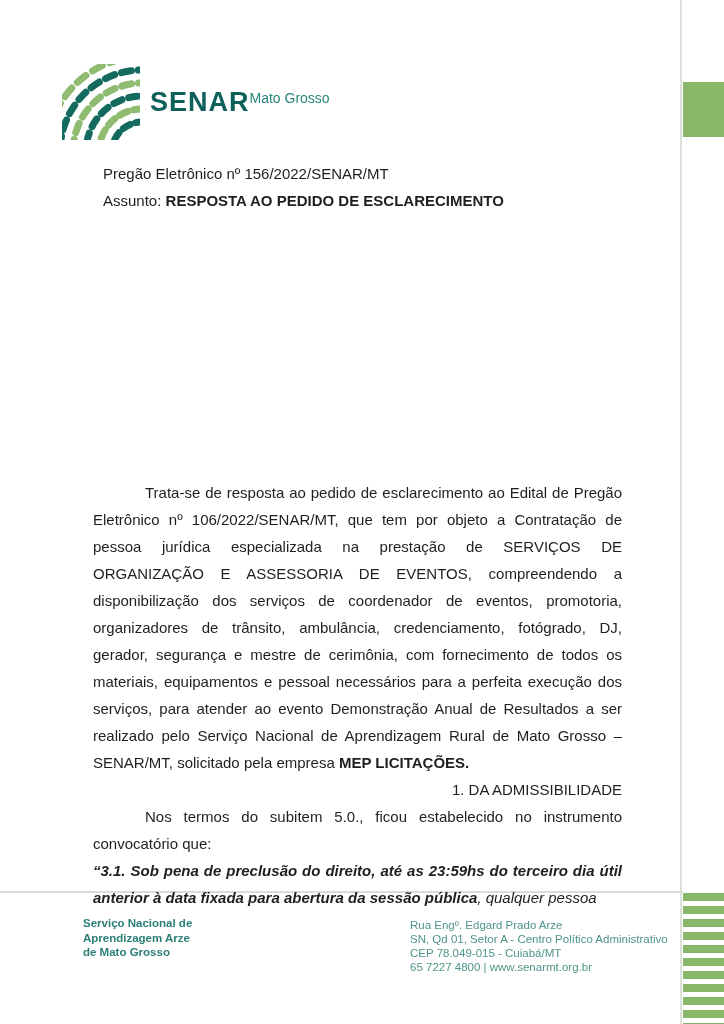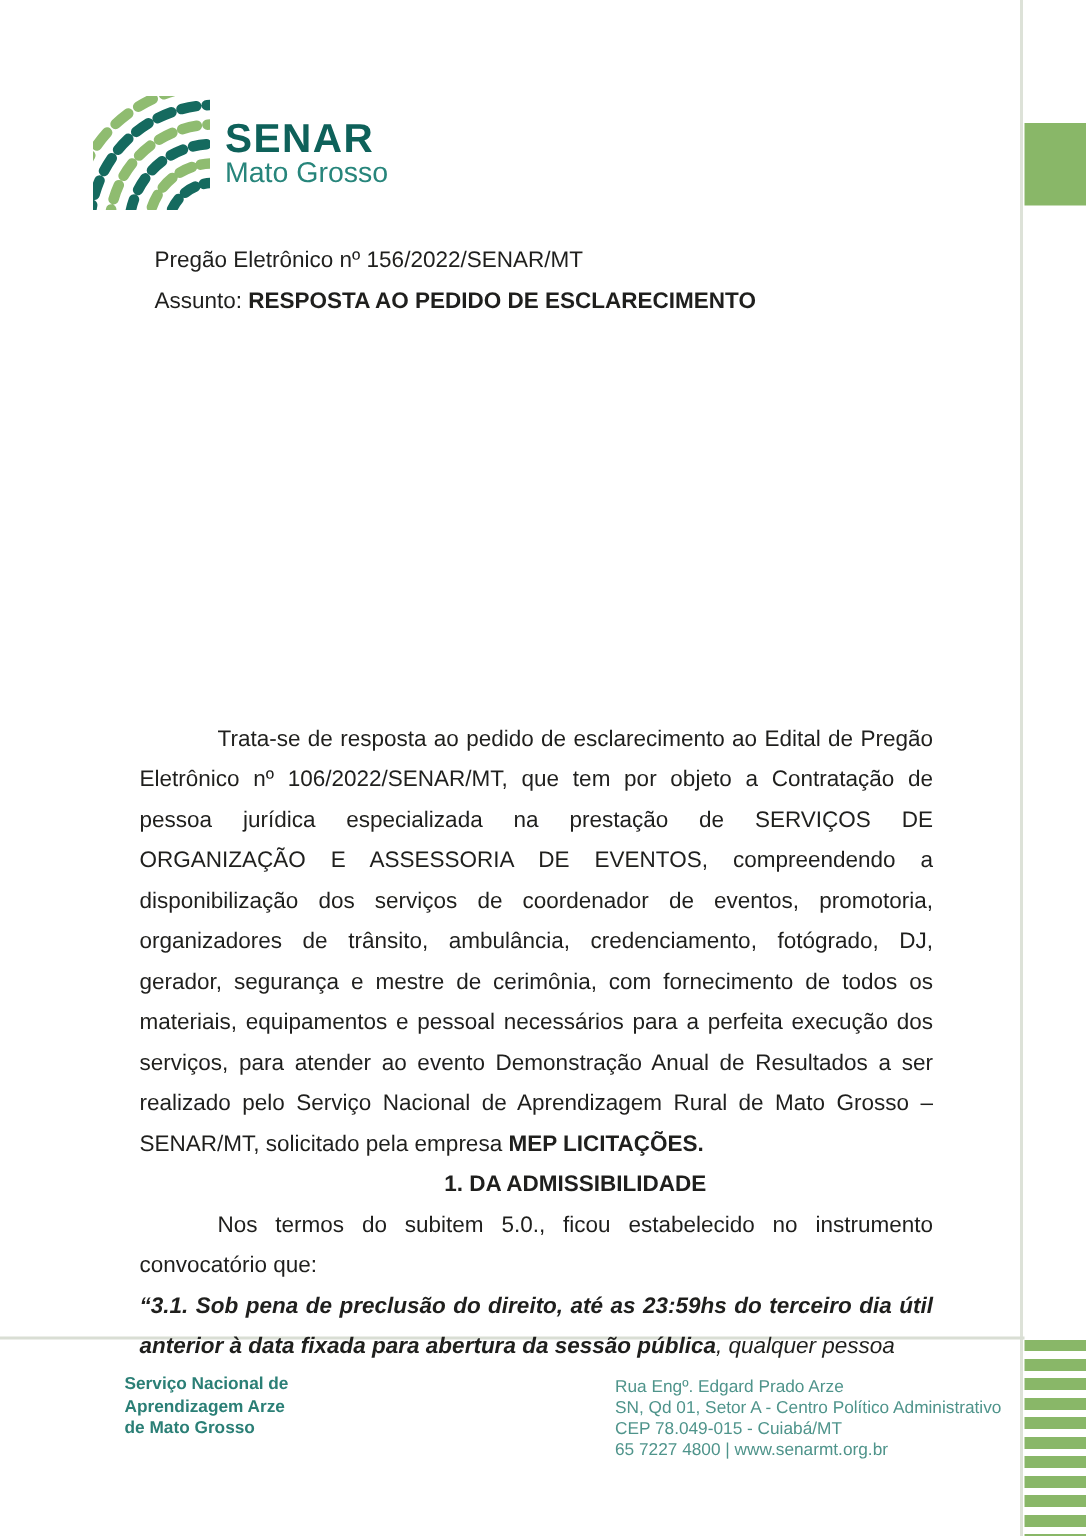--- a/index.html
+++ b/index.html
@@ -28,44 +28,44 @@
   .footer-divider{
     position:absolute;left:0;top:891px;width:683px;height:2px;
     background:#d9ded4;
   }
   
   .logo{
     position:absolute;left:62px;top:64px;
     display:flex;align-items:center;gap:10px;
   }
   .logo-mark{width:78px;height:76px;display:block;}
-  .logo-text{display:flex;flex-direction:column;justify-content:space-between;}
+  .logo-text{display:flex;flex-direction:row;justify-content:space-between;}
   .logo-title{
     font-size:27px;font-weight:bold;color:#0e615a;
     letter-spacing:1px;line-height:28px;
   }
   .logo-subtitle{
-    font-size:19px;color:#27857b;line-height:20px;
+    font-size:14px;color:#27857b;line-height:20px;
   }
   
   .doc-header{
     position:absolute;left:103px;top:160px;width:520px;
     font-size:15px;line-height:27px;
   }
   .doc-header .bold{font-weight:bold;}
   
   .doc-body{
     position:absolute;left:93px;top:479px;width:529px;
     font-size:15px;line-height:27px;text-align:justify;
   }
   .doc-body p{margin:0;}
   .p-indent{text-indent:52px;}
   .para-1{margin-bottom:7px;}
   .section-heading{
-    font-weight:bold;text-indent:52px;margin-bottom:6px;text-align:center;
+    font-weight:normal;text-indent:52px;margin-bottom:6px;text-align:right;
   }
   .para-2{margin-bottom:4px;}
   .quote{
     font-weight:bold;font-style:italic;
   }
   .quote .tail{font-weight:normal;font-style:italic;}
   .bold{font-weight:bold;}
   
   .footer-org{
     position:absolute;left:83px;top:916px;

